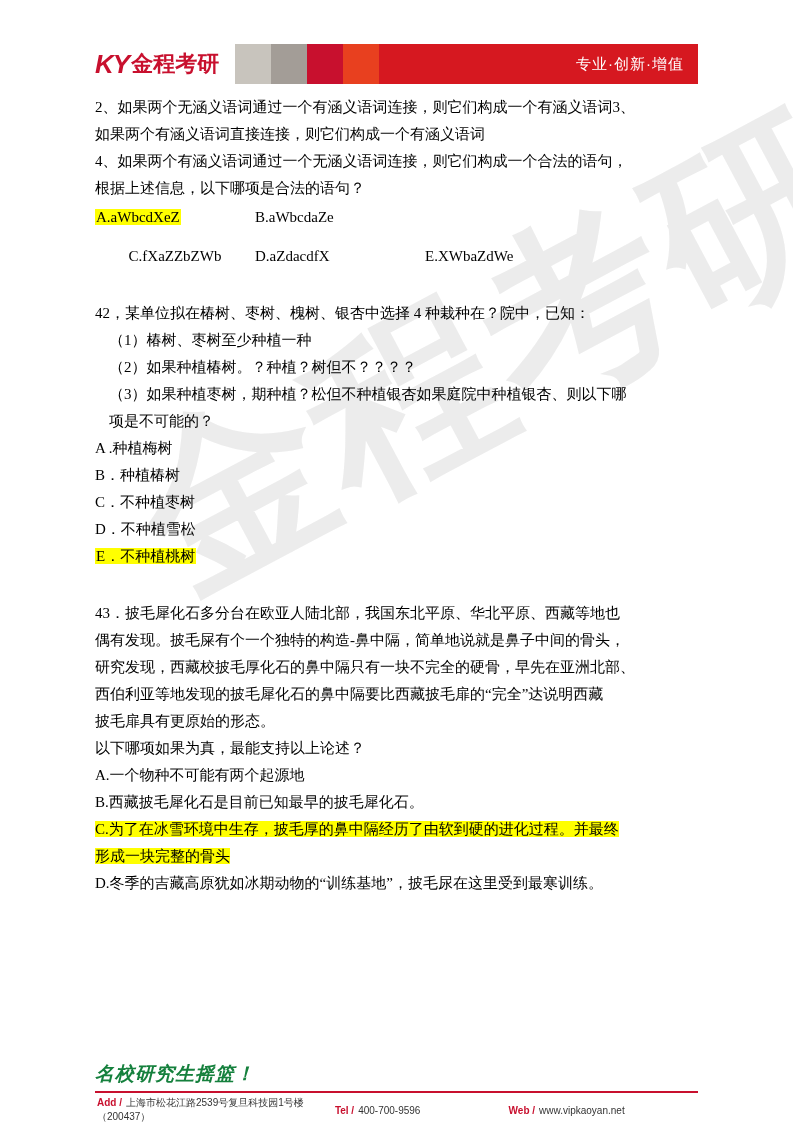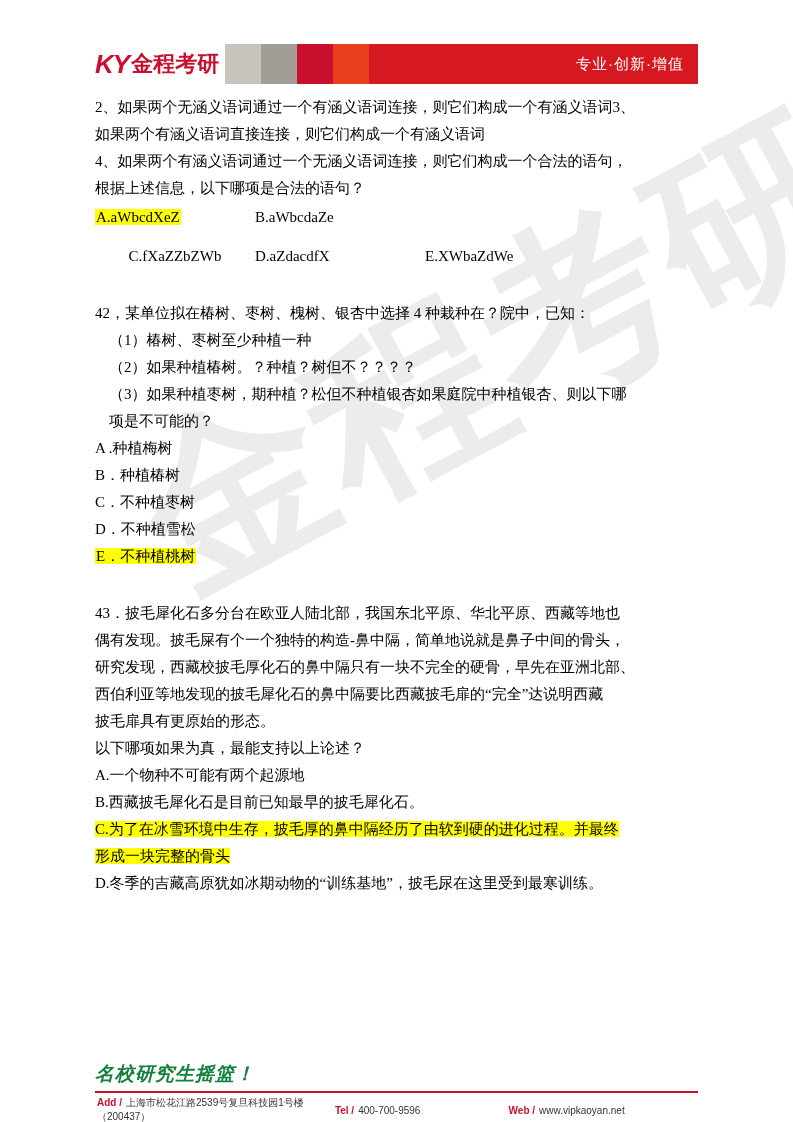--- a/index.html
+++ b/index.html
@@ -48,21 +48,21 @@
     position: relative;
     margin: 44px 95px 0 95px;
     height: 40px;
     display: flex;
     align-items: stretch;
     z-index: 2;
   }
   .logo-box {
     display: flex;
     align-items: center;
-    padding-right: 6px;
+    padding-right: 16px;
     background: #ffffff;
   }
   .logo-ky {
     font-family: "Liberation Sans", sans-serif;
     font-weight: bold;
     font-style: italic;
     font-size: 26px;
     color: #c8102e;
     letter-spacing: -1px;
     line-height: 1;

